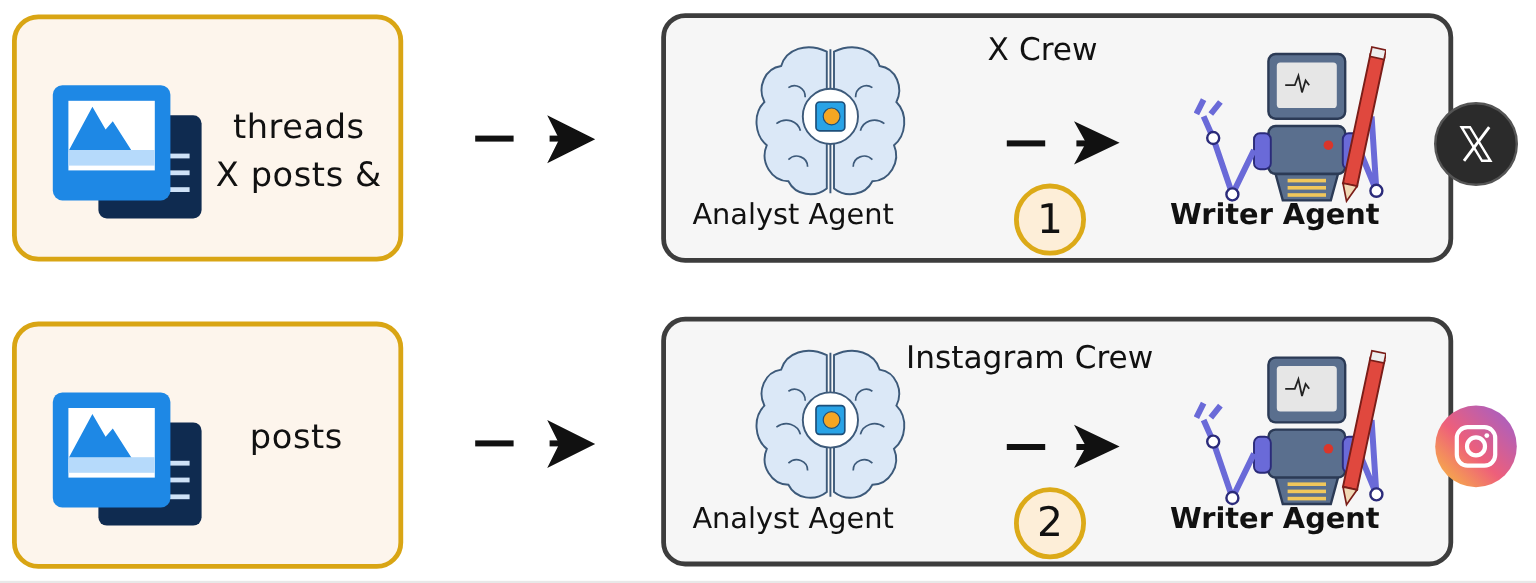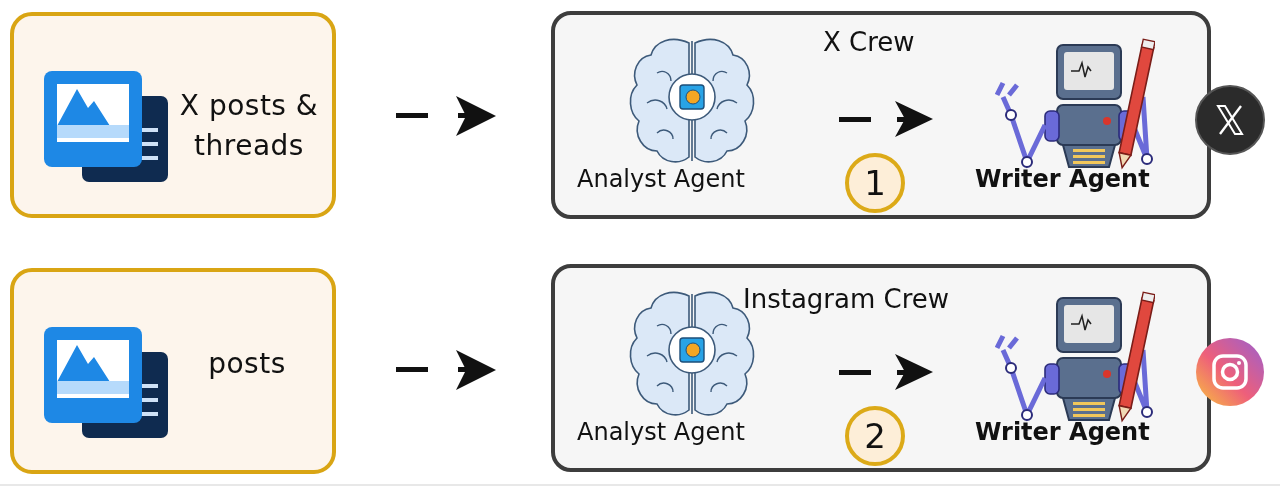--- a/index.html
+++ b/index.html
@@ -34,21 +34,21 @@
     box-sizing: border-box;
     border: 4px solid #3d3d3d; border-radius: 20px;
     background: #f6f6f6;
     margin-left: 36px;
   }
   .row1 .crew-box { top: 11px; }
   .row2 .crew-box { top: 264px; }
 
   .crew-title { position: absolute; font-size: 26px; white-space: nowrap; }
   .row1 .crew-title { left: 268px; top: 12px; }
-  .row2 .crew-title { left: 188px; top: 16px; }
+  .row2 .crew-title { left: 200px; top: 16px; }
 
   .brain-icon { position: absolute; left: 72px; top: 18px; width: 130px; height: 135px; }
   .agent-label { position: absolute; font-size: 24px; white-space: nowrap; top: 150px; }
   .analyst-label { left: 22px; }
   .writer-label { left: 420px; font-weight: bold; }
 
   .inner-arrow { position: absolute; left: 280px; top: 80px; width: 110px; height: 50px; }
 
   .step-badge {
     position: absolute; left: 290px; top: 138px;
@@ -74,22 +74,22 @@
       <rect x="50" y="40" width="86" height="86" rx="7" fill="#0f2b50"></rect>
       <rect x="92" y="72" width="34" height="4" fill="#cfe2f7"></rect>
       <rect x="92" y="86" width="34" height="4" fill="#cfe2f7"></rect>
       <rect x="70" y="100" width="56" height="4" fill="#cfe2f7"></rect>
       <rect x="12" y="15" width="98" height="96" rx="8" fill="#1e88e5"></rect>
       <rect x="25" y="28" width="72" height="58" fill="#ffffff"></rect>
       <polygon points="25,70 45,33 56,52 62,45 78,70" fill="#1e88e5"></polygon>
       <rect x="25" y="69" width="72" height="13" fill="#b6dafb"></rect>
     </svg>
     <div class="source-label">
+      <div>threads</div>
       <div>X posts &amp;</div>
-      <div>threads</div>
     </div>
   </div>
 
   <svg class="flow-arrow main" viewBox="0 0 110 60">
     <rect x="4" y="27" width="32" height="5" fill="#111"></rect>
     <rect x="66" y="27" width="14" height="5" fill="#111"></rect>
     <polygon points="64,10 104,30 64,50 74,30" fill="#111"></polygon>
   </svg>
 
   <div class="crew-box">

